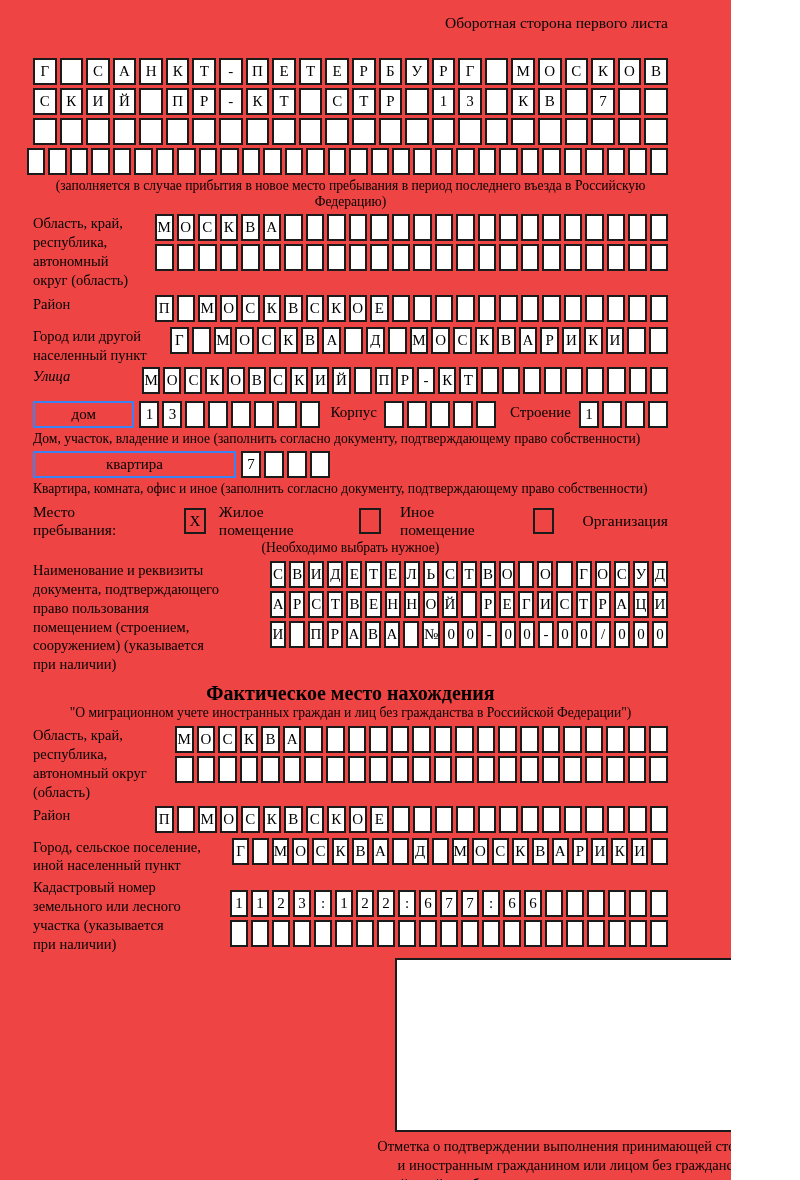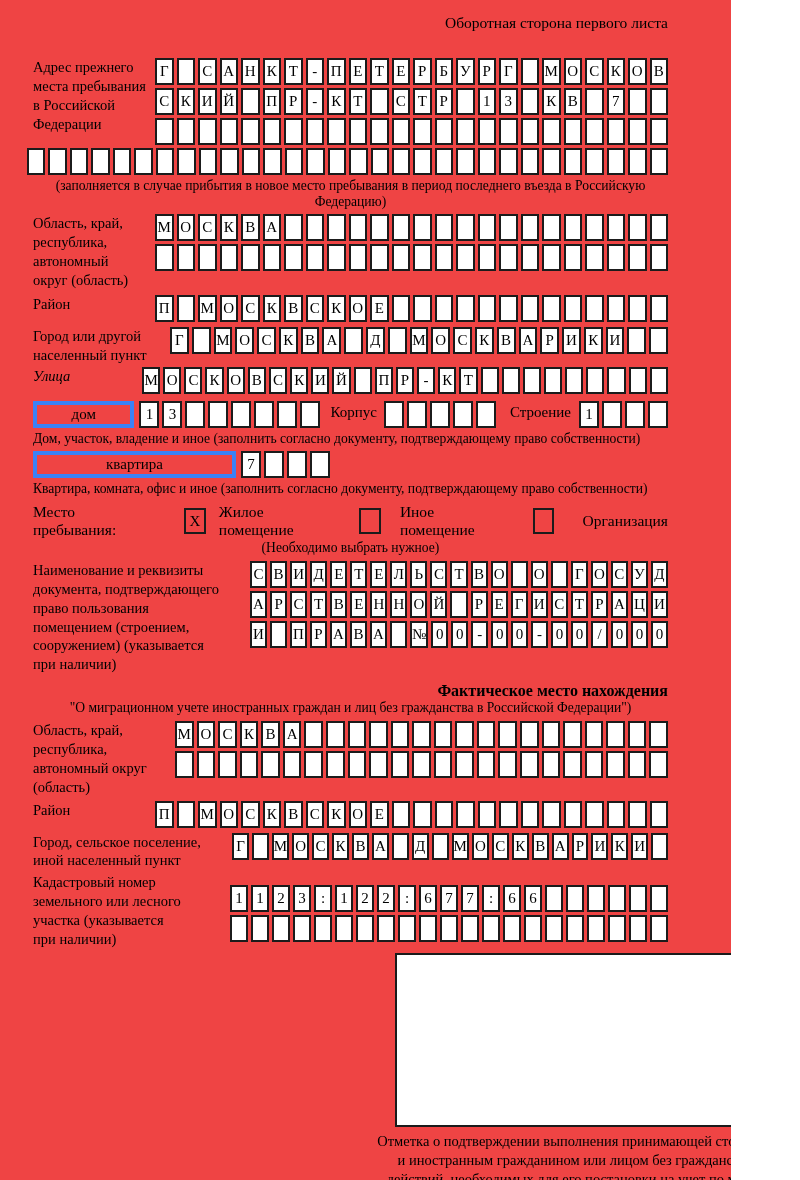--- a/index.html
+++ b/index.html
@@ -29,21 +29,21 @@
   }
   .cellrow .cell:first-child { margin-left:0; }
   .cellrow.fixed { flex:0 0 auto; }
   .cellrow.fixed .cell { flex:0 0 20px; }
 
   .note { font-size:13.6px; text-align:center; }
   .sec-title { font-size:16.5px; font-weight:bold; text-align:center; }
   .cap { font-size:13.6px; }
 
   .bigbox {
-    box-sizing:border-box; border:4px solid #3b82f6; height:27px;
+    box-sizing:border-box; border:2px solid #3b82f6; height:27px;
     display:flex; align-items:center; justify-content:center; font-size:15px;
   }
   .inline-label { font-size:15px; margin-top:3px; }
 
   .checkbox {
     box-sizing:border-box; width:22px; height:26px; border:2px solid #1b1b1b;
     display:flex; align-items:center; justify-content:center; font-size:15px;
   }
   .opt-label { font-size:15.5px; }
 
@@ -51,26 +51,20 @@
   .stamp-caption { font-size:14.5px; line-height:1.32; text-align:center; margin-top:5px; }
 </style>
 </head>
 <body>
 
 <div class="page">
 
   <div class="page-title">Оборотная сторона первого листа</div>
 
   <div class="frow" style="margin-top:26px;">
-    <div class="flabel" style="width:122px;">
-      <div>Адрес прежнего</div>
-      <div>места пребывания</div>
-      <div>в Российской</div>
-      <div>Федерации</div>
-    </div>
     <div class="cellcol">
       <div class="cellrow">
           <div class="cell">Г</div>
           <div class="cell"></div>
           <div class="cell">С</div>
           <div class="cell">А</div>
           <div class="cell">Н</div>
           <div class="cell">К</div>
           <div class="cell">Т</div>
           <div class="cell">-</div>
@@ -387,21 +381,21 @@
     <div class="opt-label">Место пребывания:</div>
     <div class="checkbox" style="margin-left:22px;">X</div>
     <div class="opt-label" style="margin-left:13px;">Жилое помещение</div>
     <div class="checkbox" style="margin-left:17px;"></div>
     <div class="opt-label" style="margin-left:19px;">Иное помещение</div>
     <div class="checkbox" style="margin-left:20px;"></div>
     <div class="opt-label" style="margin-left:28px;">Организация</div>
   </div>
   <div class="note" style="margin-top:1px;">(Необходимо выбрать нужное)</div>
 
-  <div class="frow" style="margin-top:5px;">
+  <div class="frow" style="margin-top:5px;gap:20px;">
     <div class="flabel" style="width:217px;">
       <div>Наименование и реквизиты</div>
       <div>документа, подтверждающего</div>
       <div>право пользования</div>
       <div>помещением (строением,</div>
       <div>сооружением) (указывается</div>
       <div>при наличии)</div>
     </div>
     <div class="cellcol">
       <div class="cellrow">
@@ -469,21 +463,21 @@
           <div class="cell">0</div>
           <div class="cell">0</div>
           <div class="cell">/</div>
           <div class="cell">0</div>
           <div class="cell">0</div>
           <div class="cell">0</div>
         </div>
     </div>
   </div>
 
-  <div class="sec-title" style="font-size:16px; margin-top:8px;text-align:right;">Фактическое место нахождения</div>
+  <div class="sec-title" style="font-size:20px; margin-top:8px;">Фактическое место нахождения</div>
   <div class="note">"О миграционном учете иностранных граждан и лиц без гражданства в Российской Федерации")</div>
 
   <div class="frow" style="margin-top:5px;">
     <div class="flabel" style="width:142px;">
       <div>Область, край,</div>
       <div>республика,</div>
       <div>автономный округ</div>
       <div>(область)</div>
     </div>
     <div class="cellcol">

